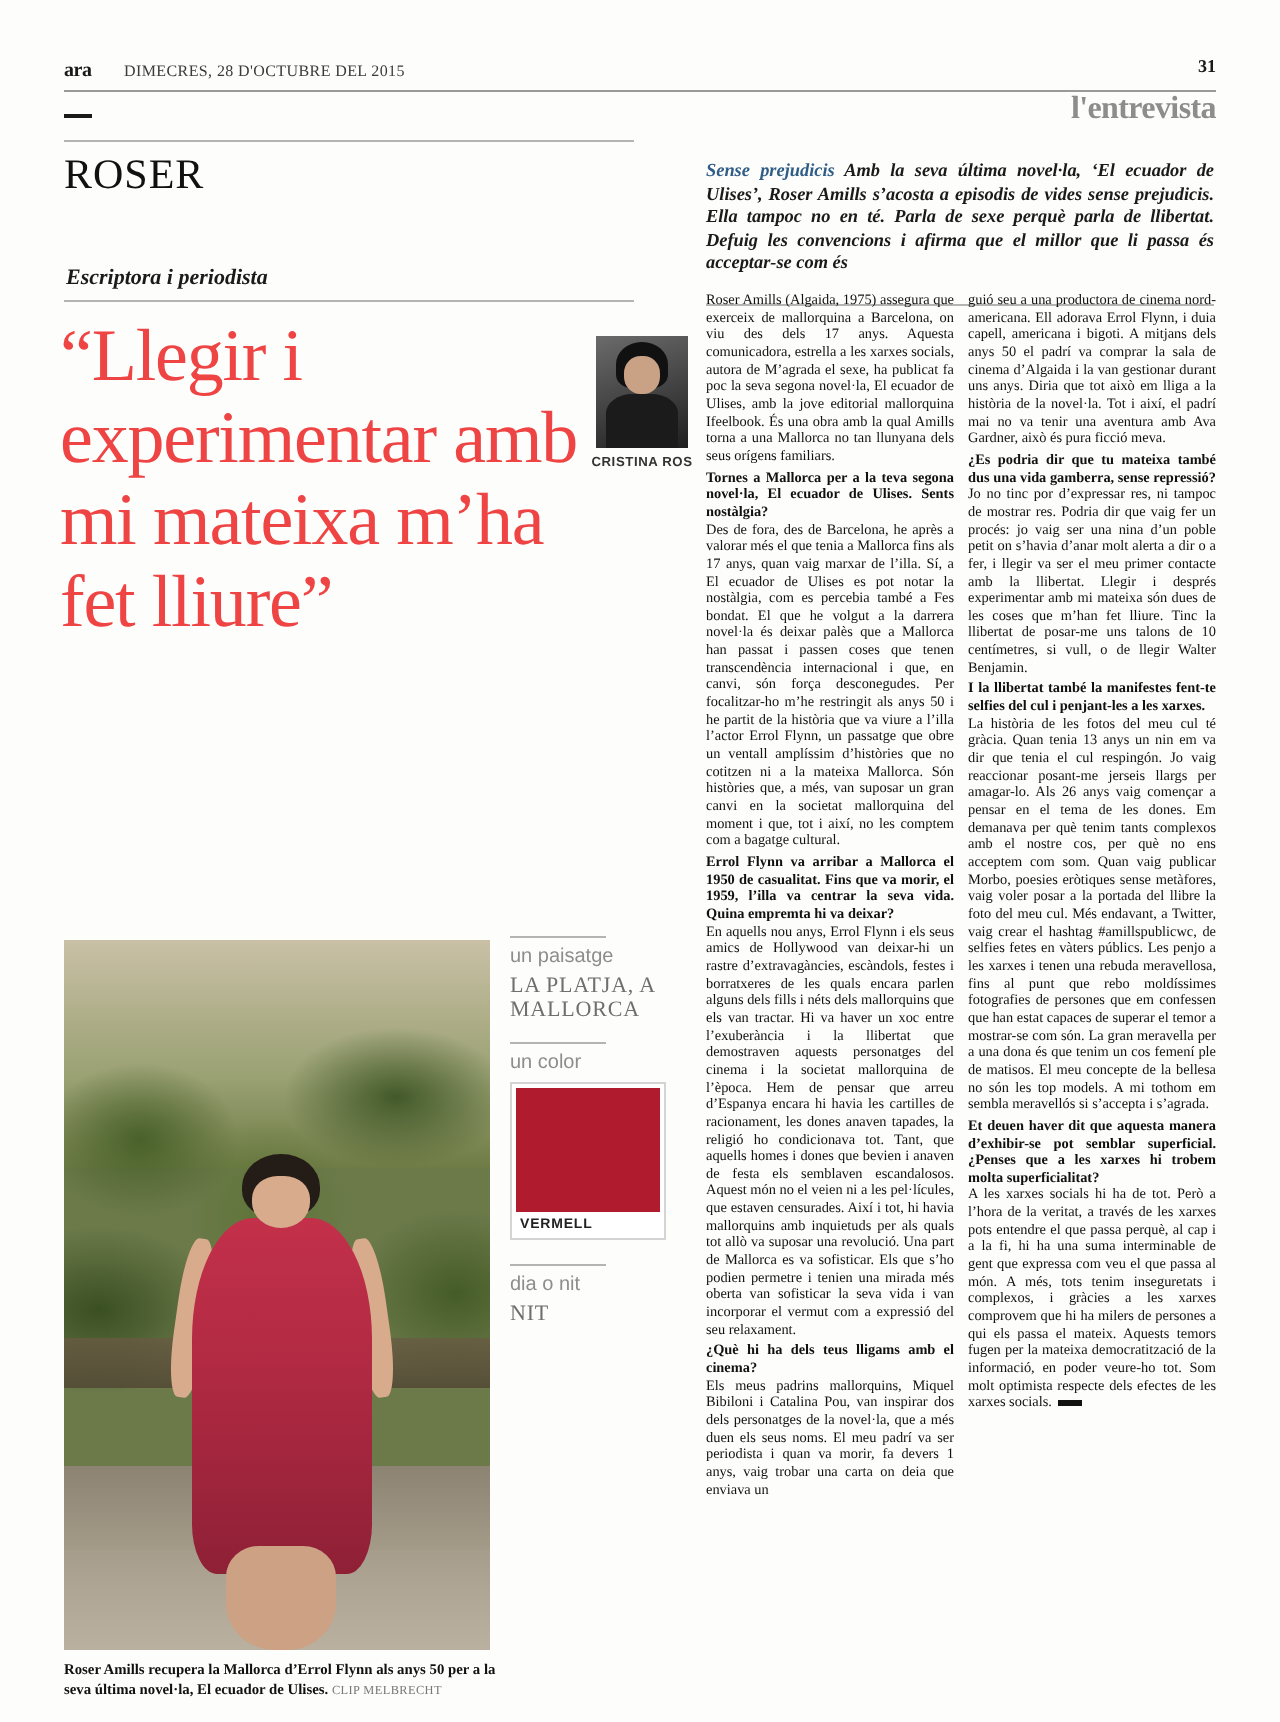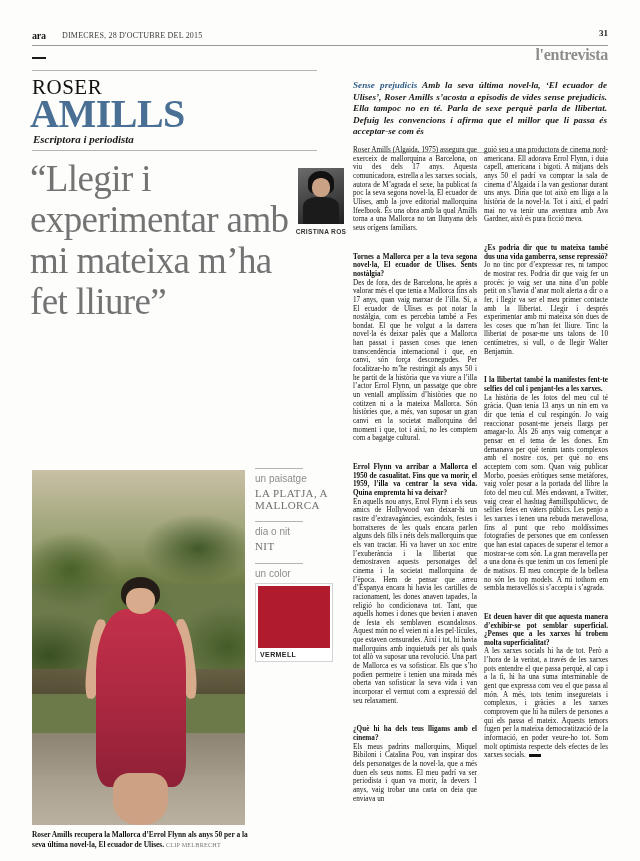--- a/index.html
+++ b/index.html
@@ -124,21 +124,21 @@
 
   
   .pullquote {
     position: absolute;
     left: 30px; top: 158px;
     width: 260px;
     font-family: "Liberation Serif", serif;
     font-size: 37px;
     line-height: 41px;
     letter-spacing: -0.6px;
-    color: #737373;
+    color: #ef4444;
   }
 
   
   .photo {
     position: absolute;
     left: 32px; top: 470px;
     width: 213px;
     height: 355px;
     overflow: hidden;
     background: #6c7a4a;
@@ -321,21 +321,21 @@
     font-size: 7.2px;
     line-height: 8.65px;
     text-align: justify;
     color: #111;
   }
   #col1 { left: 353px; }
   #col2 { left: 484px; }
   .col p { margin: 0 0 0 0; }
   .col p.q {
     font-weight: bold;
-    margin-top: 20px;
+    margin-top: 2px;
     margin-bottom: 0;
   }
   .col p.a { margin-bottom: 0; }
   .endmark {
     display: inline-block;
     width: 12px; height: 2.5px;
     background: #111;
     margin-left: 3px;
     vertical-align: middle;
   }
@@ -348,21 +348,20 @@
   <div class="masthead">
     <span class="mast-brand">ara</span>
     <span class="mast-date">DIMECRES, 28 D'OCTUBRE DEL 2015</span>
     <span class="mast-pagenum">31</span>
     <div class="rule"></div>
   </div>
   <div class="mast-section" style="position:absolute; right:32px; top:46px;">l'entrevista</div>
 
   <div class="namerule"></div>
   <div class="firstname">ROSER</div>
-  <div class="lastname">AMILLS</div>
   <div class="role">Escriptora i periodista</div>
   <div class="role-rule"></div>
 
   <div class="pullquote">“Llegir i experimentar amb mi mateixa m’ha fet lliure”</div>
 
   <div class="photo">
     <div class="ph-sky"></div>
     <div class="ph-foliage"></div>
     <div class="ph-ground"></div>
     <div class="ph-path"></div>
@@ -383,30 +382,30 @@
   </div>
 
   <div class="sidebar">
     <div>
       <div class="sb-rule"></div>
       <div class="sb-label">un paisatge</div>
       <div class="sb-value">LA PLATJA, A MALLORCA</div>
     </div>
     <div>
       <div class="sb-rule"></div>
-      <div class="sb-label">dia o nit</div>
-      <div class="sb-value">NIT</div>
-    </div>
-    <div>
-      <div class="sb-rule"></div>
       <div class="sb-label">un color</div>
       <div class="swatch-wrap">
         <div class="swatch" id="swatch" style="background: rgb(176, 27, 46);"></div>
         <div class="swatch-name">VERMELL</div>
       </div>
+    </div>
+    <div>
+      <div class="sb-rule"></div>
+      <div class="sb-label">dia o nit</div>
+      <div class="sb-value">NIT</div>
     </div>
   </div>
 
   <div class="headshot">
     <div class="hs-bg"></div>
     <div class="hs-body"></div>
     <div class="hs-hair"></div>
     <div class="hs-face"></div>
   </div>
   <div class="byline">CRISTINA

